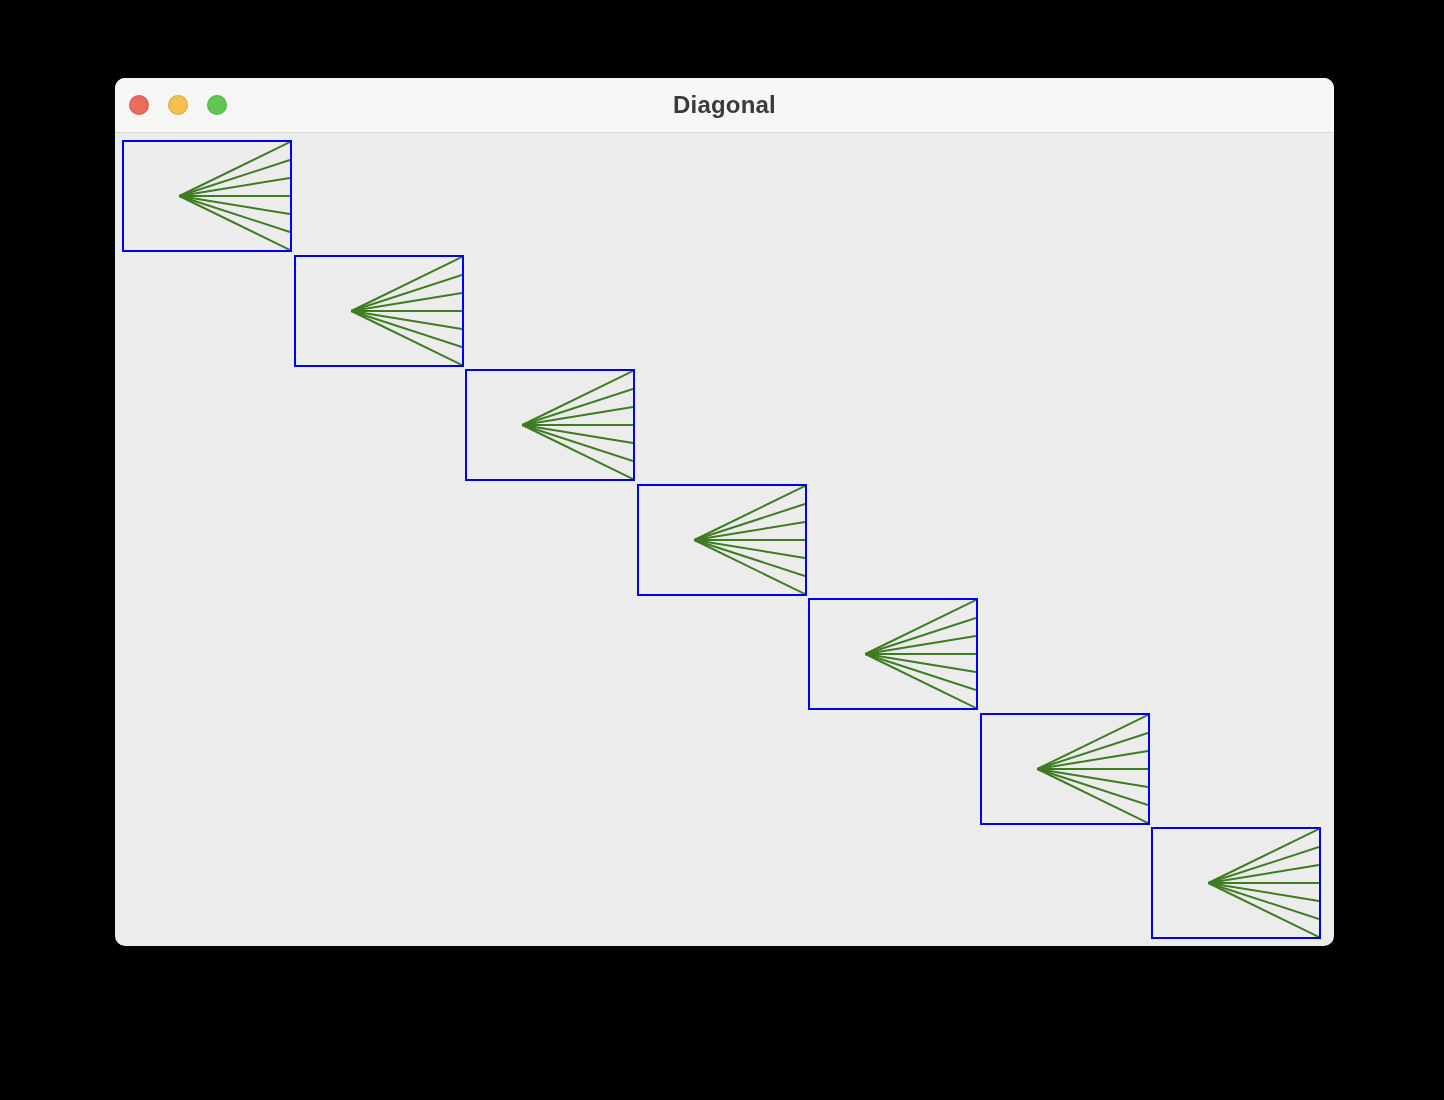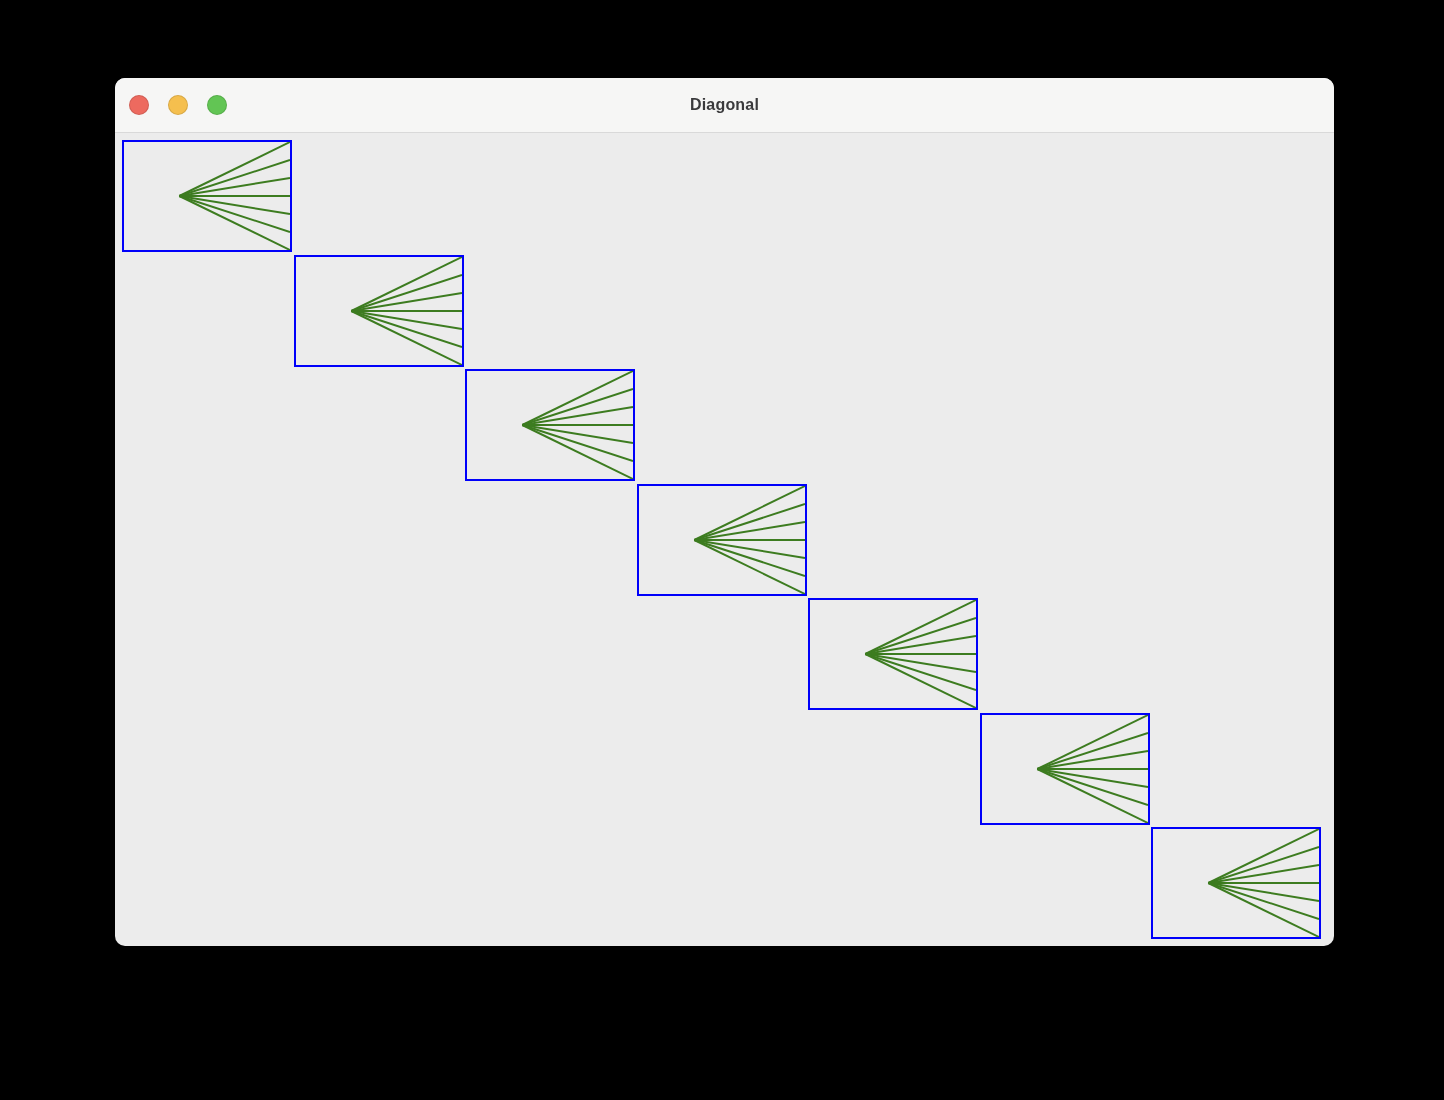--- a/index.html
+++ b/index.html
@@ -46,21 +46,21 @@
   }
   .title {
     position: absolute;
     left: 0;
     right: 0;
     top: 0;
     height: 100%;
     display: flex;
     align-items: center;
     justify-content: center;
-    font-size: 16px;
+    font-size: 24px;
     font-weight: bold;
     color: #3a3a3c;
     letter-spacing: 0.2px;
   }
   .canvas {
     position: absolute;
     left: 0;
     top: 0;
     right: 0;
     bottom: 0;

